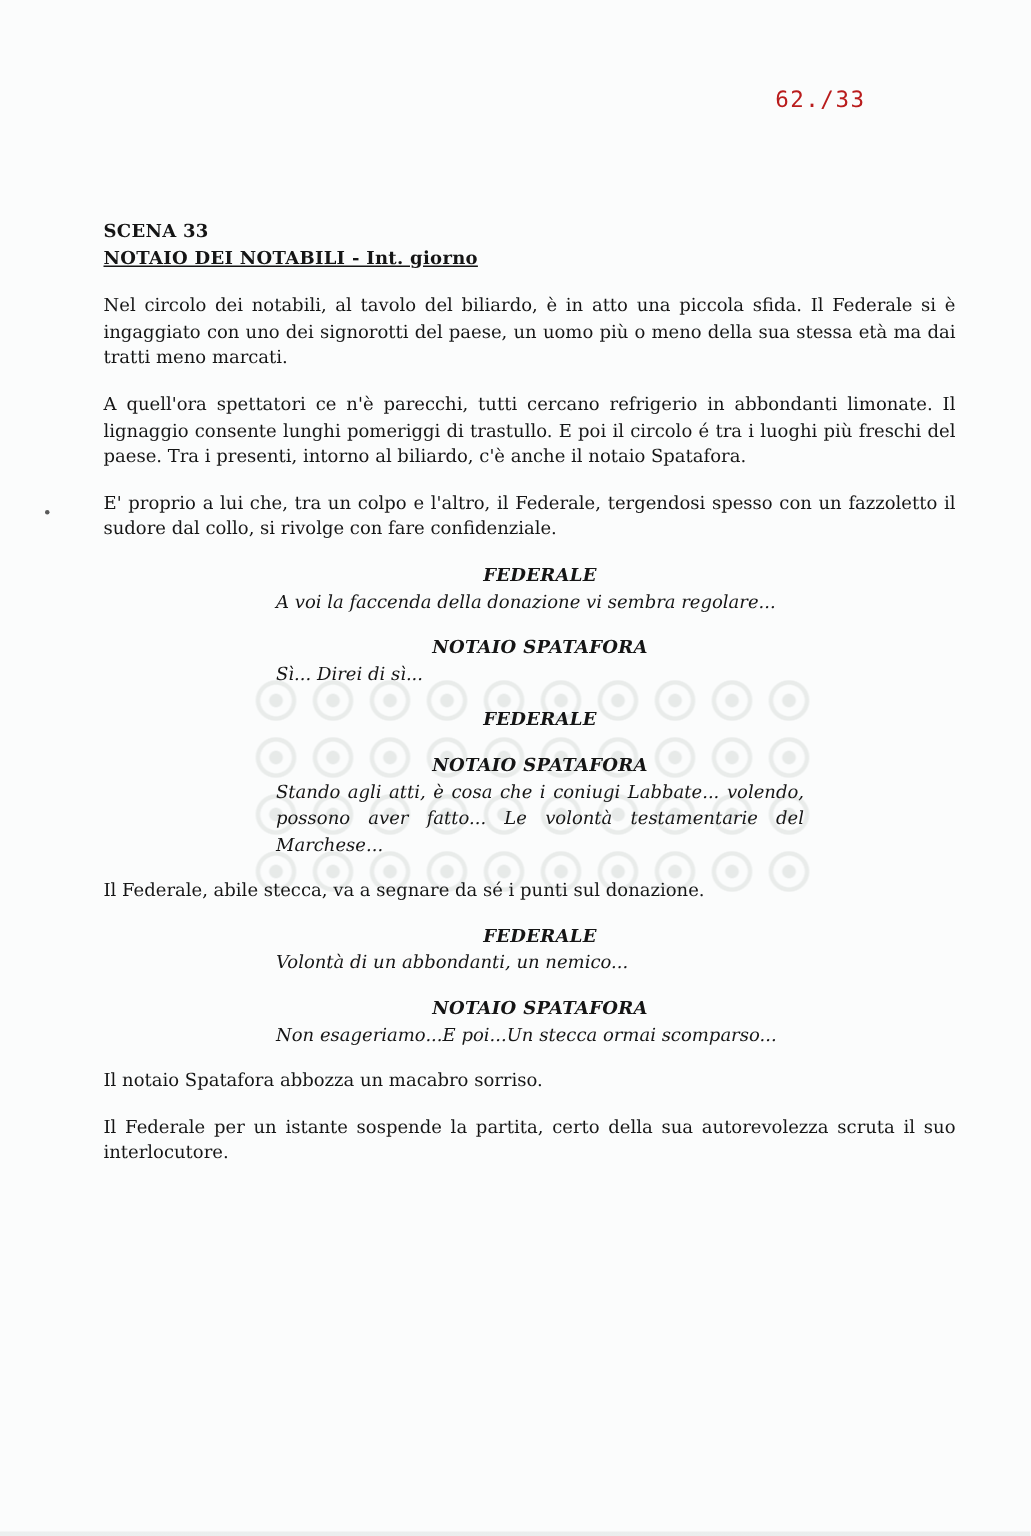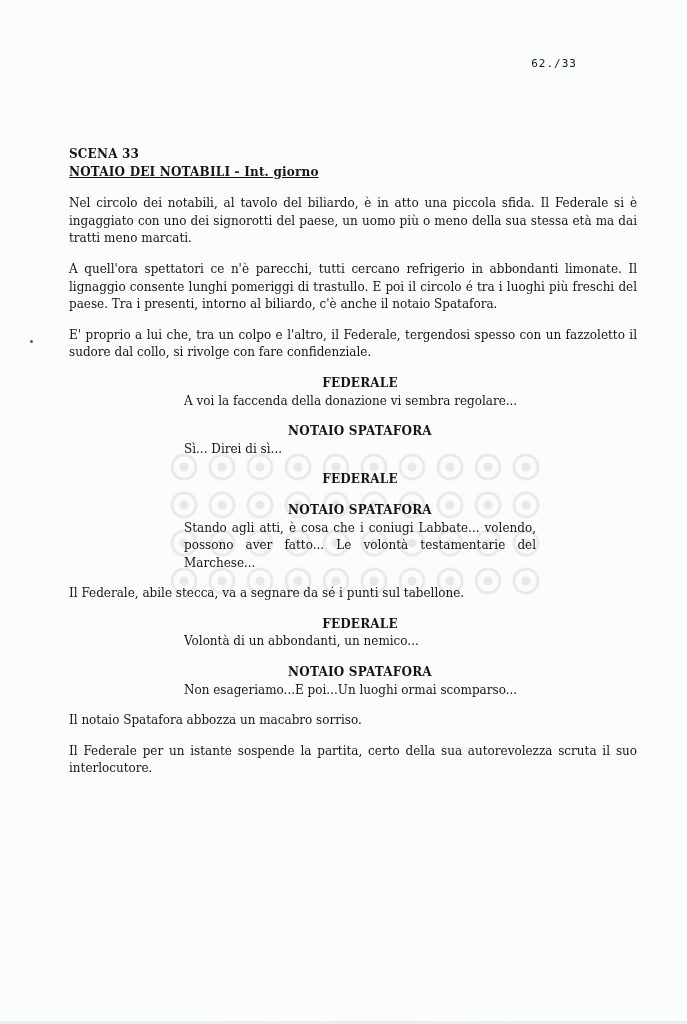--- a/index.html
+++ b/index.html
@@ -19,23 +19,23 @@
     position: absolute;
     left: 0; bottom: 0;
     width: 100%; height: 3px;
     background: linear-gradient(to right, rgba(190,200,200,0.25), rgba(160,170,170,0.18), rgba(190,200,200,0.28));
   }
   .page-number {
     position: absolute;
     top: 57px;
     right: 110px;
     font-family: "DejaVu Sans Mono", "Liberation Mono", monospace;
-    font-size: 11px;
+    font-size: 15px;
     letter-spacing: 1px;
-    color: #0f172a;
+    color: #b91c1c;
     z-index: 2;
   }
   .watermark {
     position: absolute;
     left: 165px;
     top: 448px;
     width: 380px;
     height: 152px;
     z-index: 0;
     opacity: 0.55;
@@ -62,20 +62,21 @@
   .scene-heading .slug {
     text-decoration: underline;
   }
   .action {
     text-align: justify;
     margin: 0 0 13px 0;
   }
   .dialogue {
     width: 352px;
     margin: 0 0 13px 115px;
+    font-style: italic;
   }
   .char-name {
     text-align: center;
     font-weight: bold;
     letter-spacing: 0.2px;
   }
   .dialogue-text {
     text-align: justify;
   }
   .margin-speck {
@@ -114,27 +115,27 @@
         <div class="char-name">NOTAIO SPATAFORA</div>
         <div class="dialogue-text">Sì... Direi di sì...</div>
       </div>
       <div class="dialogue">
         <div class="char-name">FEDERALE</div>
       </div>
       <div class="dialogue">
         <div class="char-name">NOTAIO SPATAFORA</div>
         <div class="dialogue-text">Stando agli atti, è cosa che i coniugi Labbate... volendo, possono aver fatto... Le volontà testamentarie del Marchese...</div>
       </div>
-      <p class="action">Il Federale, abile stecca, va a segnare da sé i punti sul tabellone.</p>
+      <p class="action">Il Federale, abile stecca, va a segnare da sé i punti sul donazione.</p>
       <div class="dialogue">
         <div class="char-name">FEDERALE</div>
         <div class="dialogue-text">Volontà di un abbondanti, un nemico...</div>
       </div>
       <div class="dialogue">
         <div class="char-name">NOTAIO SPATAFORA</div>
-        <div class="dialogue-text">Non esageriamo...E poi...Un luoghi ormai scomparso...</div>
+        <div class="dialogue-text">Non esageriamo...E poi...Un stecca ormai scomparso...</div>
       </div>
       <p class="action">Il notaio Spatafora abbozza un macabro sorriso.</p>
       <p class="action">Il Federale per un istante sospende la partita, certo della sua autorevolezza scruta il suo interlocutore.</p>
     </div>
 </div>
 
 <div class="scan-edge-bottom"></div>
 
 </body></html>

